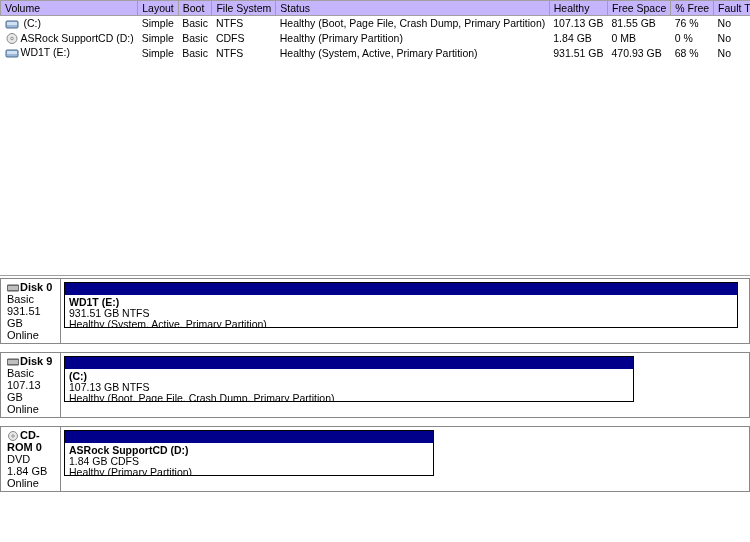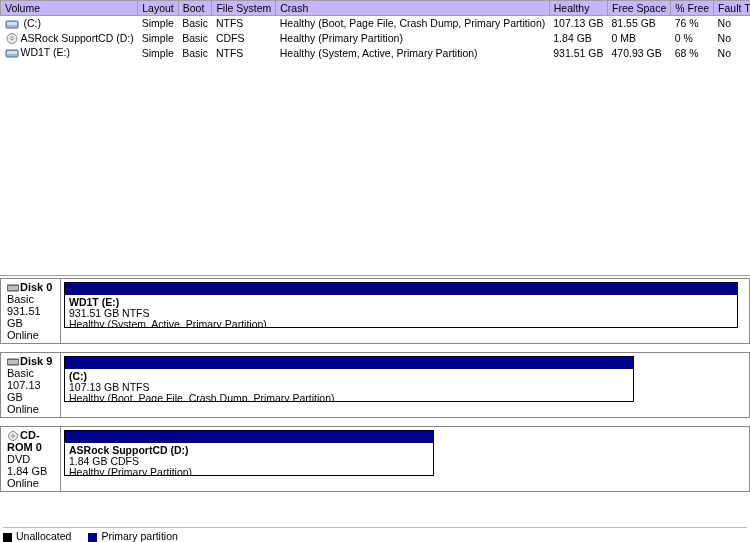--- a/index.html
+++ b/index.html
@@ -119,21 +119,21 @@
 <body>
 
 <div class="top-pane">
   <table class="vol-table">
     <thead>
       <tr>
         <th style="width:83px">Volume</th>
         <th style="width:28px">Layout</th>
         <th style="width:23px">Boot</th>
         <th style="width:42px">File System</th>
-        <th style="width:185px">Crash</th>
+        <th style="width:185px">Status</th>
         <th style="width:34px">Healthy</th>
         <th style="width:38px">Free Space</th>
         <th style="width:26px">% Free</th>
         <th style="width:54px">Fault Tolerance</th>
 
       </tr>
     </thead>
     <tbody id="vol-tbody">
         <tr>
           <td><span class="vol-icon"><svg viewBox="0 0 14 11">
@@ -248,21 +248,13 @@
         <div class="color-bar"></div>
         <div class="vol-body">
           <span class="vname">ASRock SupportCD  (D:)</span><br>
           <span>1.84 GB CDFS</span><br>
           <span>Healthy (Primary Partition)</span>
         </div>
       </div>
     </div>
   </div>
 
-  <div class="legend">
-    <span class="legend-item">
-      <span class="legend-swatch" style="background:#000000"></span><span>Unallocated</span>
-    </span>
-    <span class="legend-item">
-      <span class="legend-swatch" style="background:#00008b"></span><span>Primary partition</span>
-    </span>
-  </div>
 </div>
 
 </body></html>

